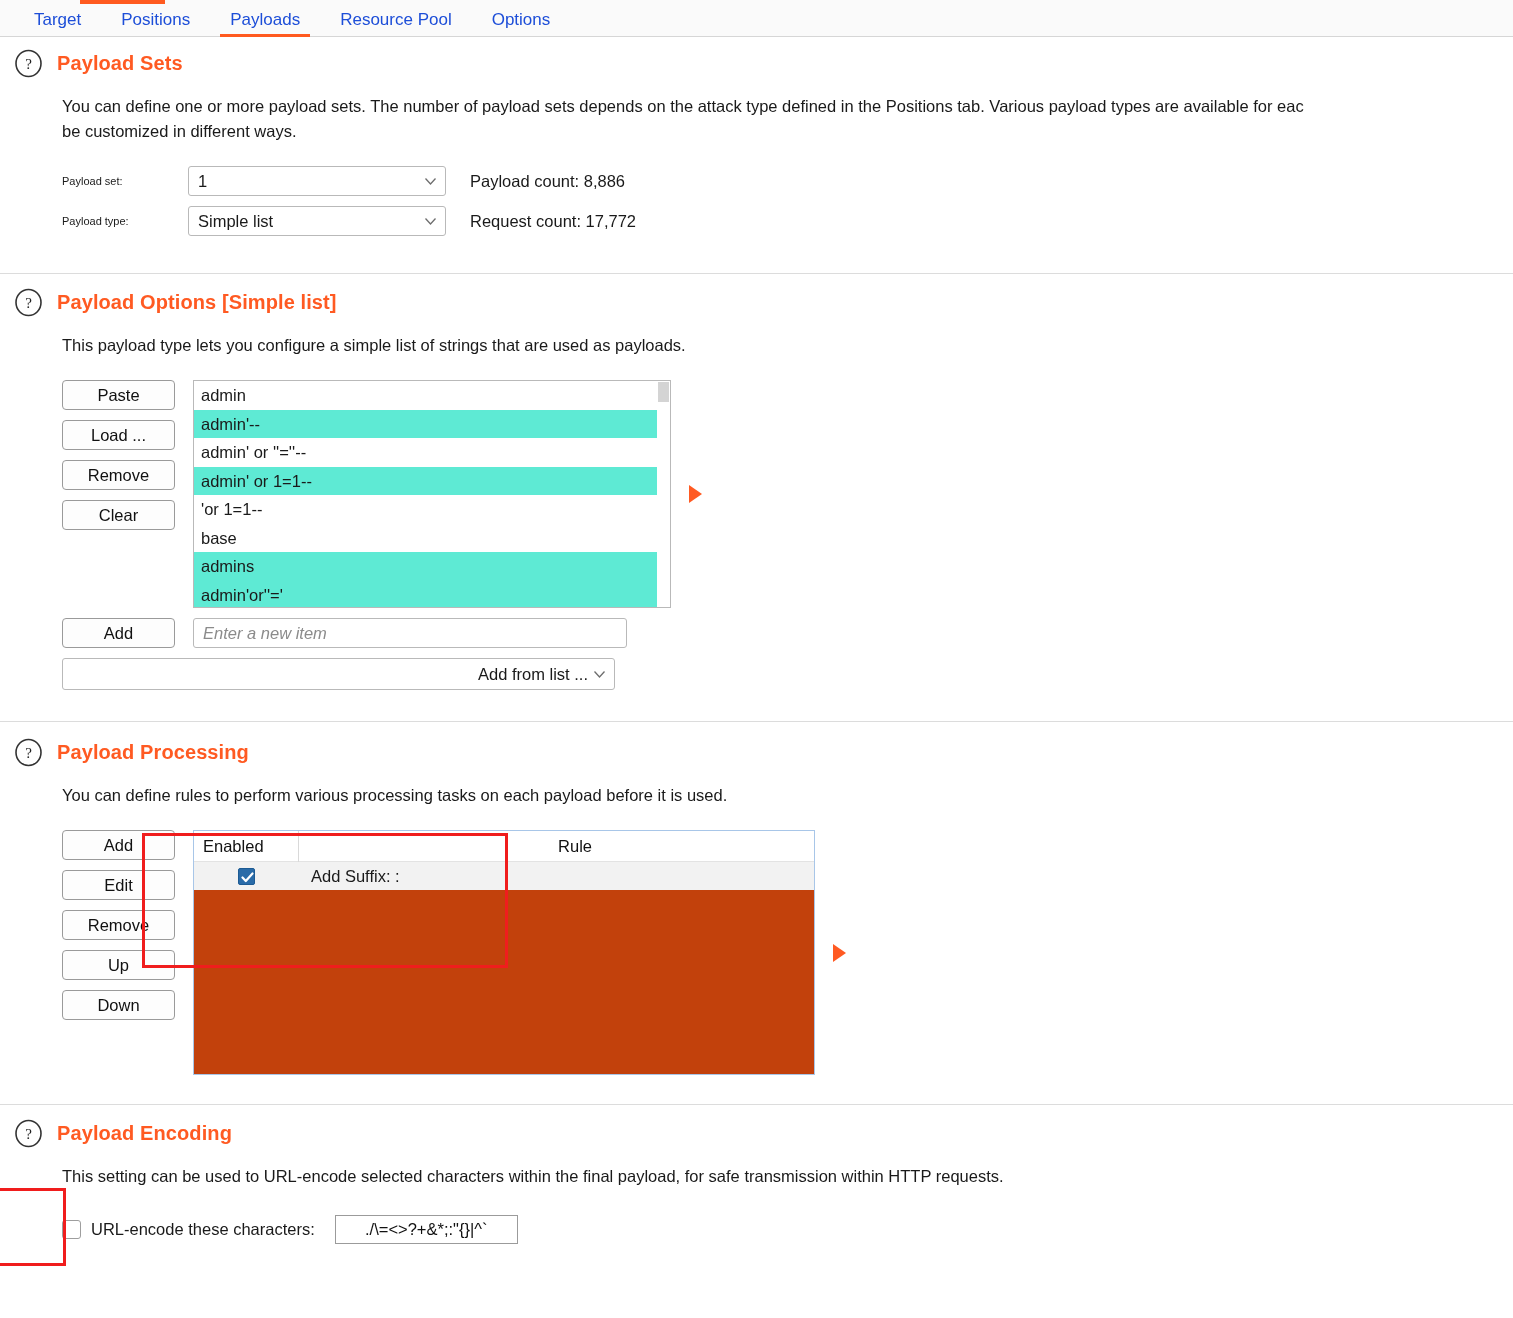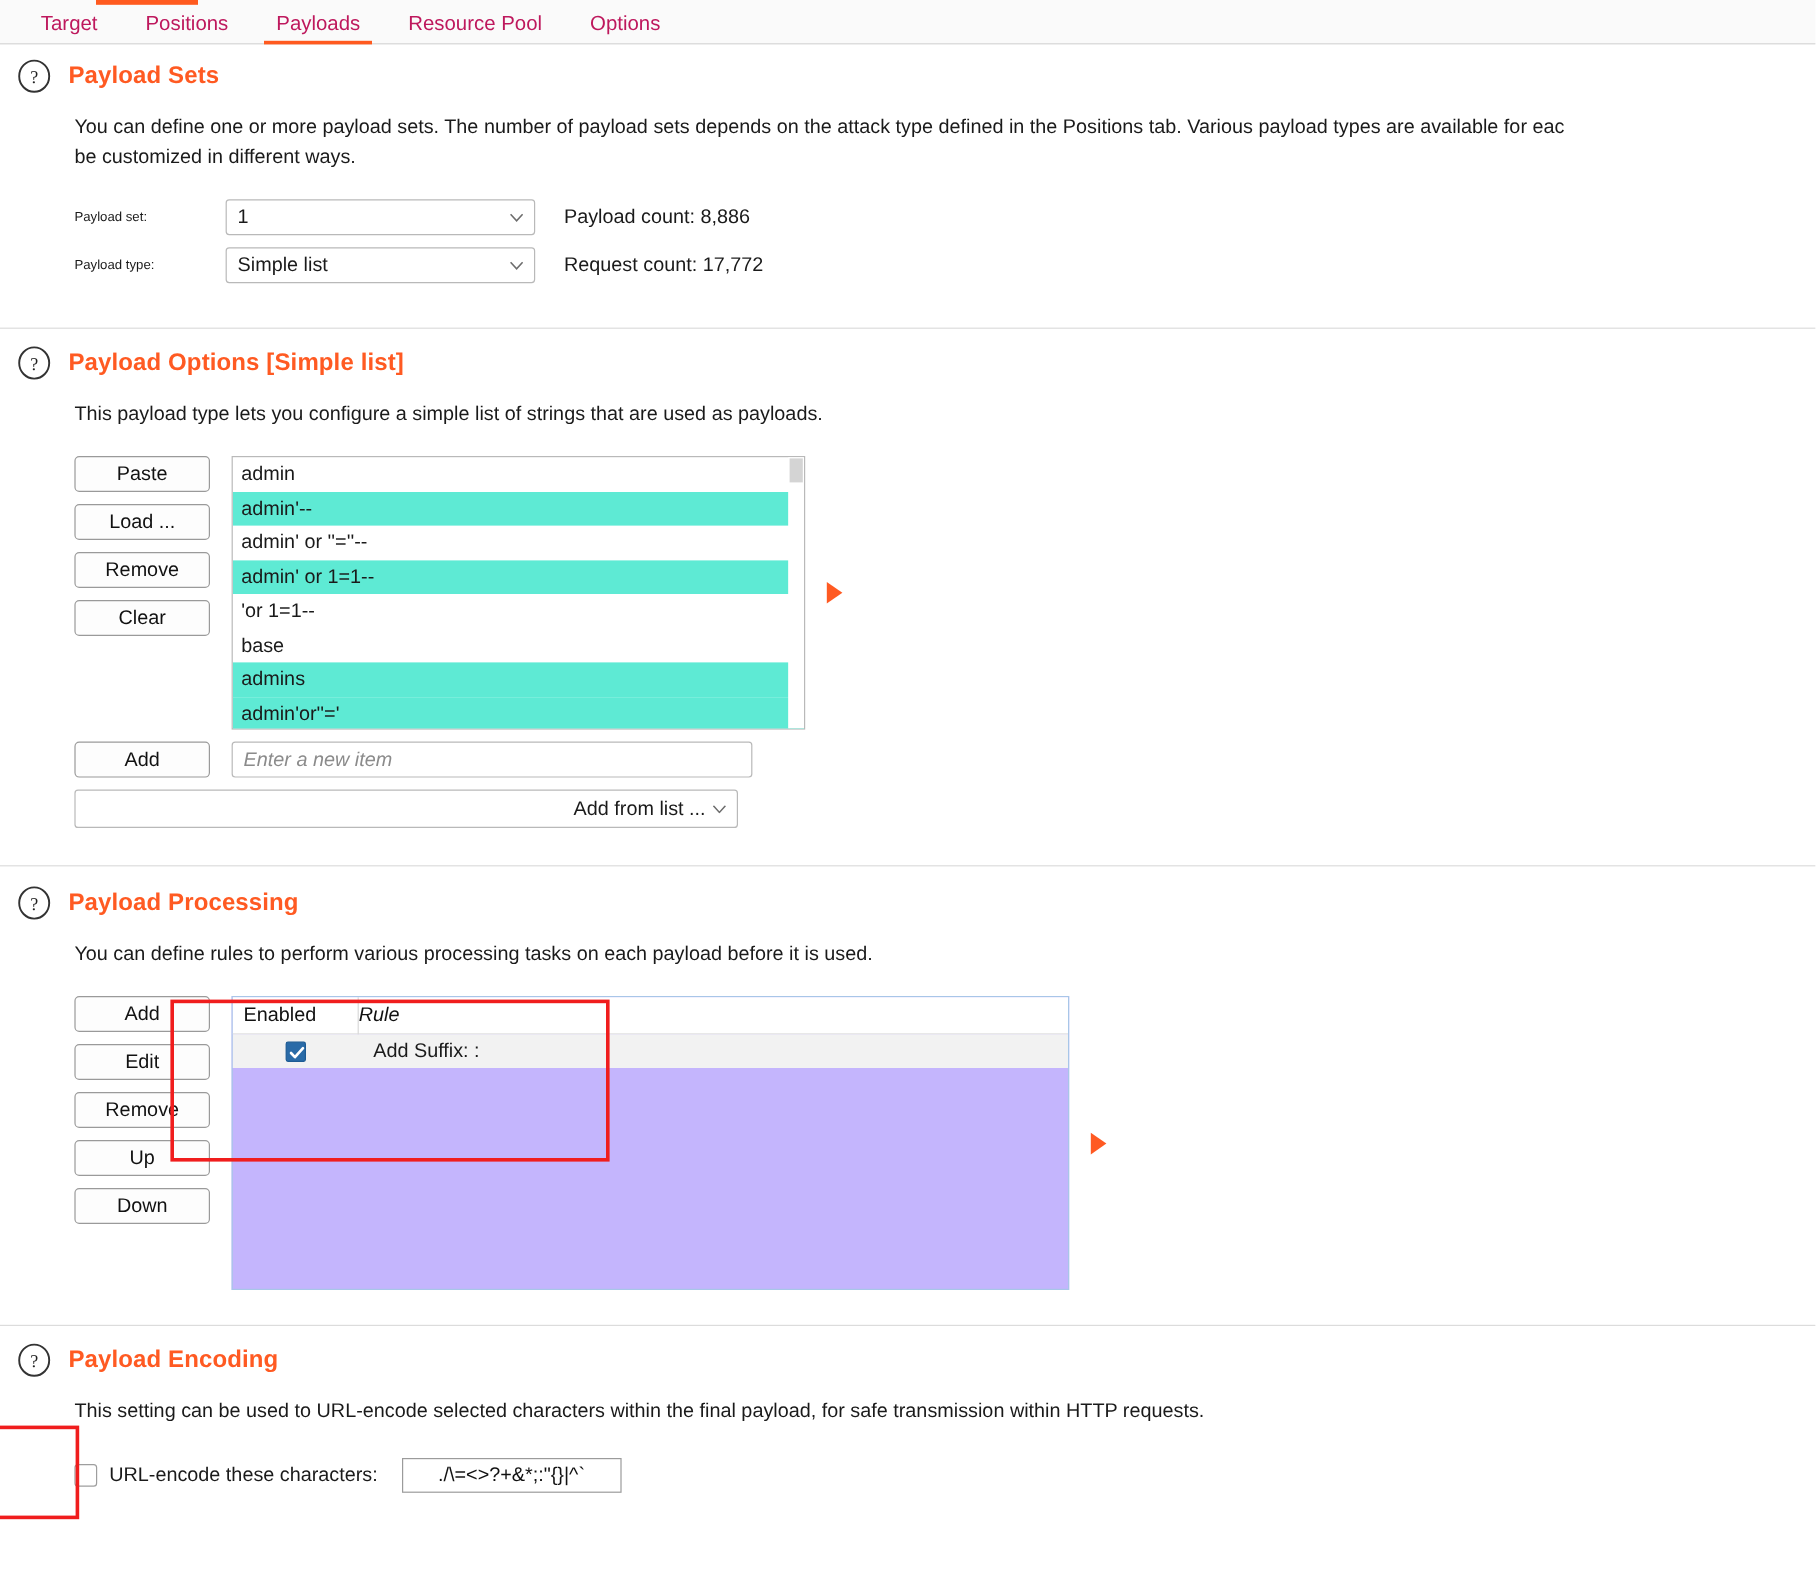--- a/index.html
+++ b/index.html
@@ -29,21 +29,21 @@
     display: flex;
     align-items: flex-end;
     height: 37px;
     padding-left: 14px;
   }
   .tab {
     position: relative;
     padding: 0 20px 9px 20px;
     font-size: 17px;
     line-height: 17px;
-    color: #be185d;
+    color: #1d4ed8;
     white-space: nowrap;
     cursor: default;
     margin-top: 48px;
   }
   .tab.active::after {
     content: "";
     position: absolute;
     left: 10px; right: 10px; bottom: 0;
     height: 3px;
     background: #ff5a1f;
@@ -182,37 +182,37 @@
   .textinput::placeholder { color: #8b8b8b; font-style: italic; }
   .addfrom {
     margin-top: 10px;
     width: 553px;
   }
 
   
   .pp-wrap { padding-left: 62px; position: relative; }
   .pp-row { display: flex; align-items: flex-start; gap: 18px; }
   .rules-panel {
-    width: 698px; height: 245px;
+    width: 622px; height: 245px;
     border: 1px solid #a8c6e8;
-    background: #c4b5fd;
+    background: #c2410c;
     position: relative;
   }
   .rules-header {
     display: flex;
     height: 31px;
     align-items: center;
     font-size: 16.5px;
     border-bottom: 1px solid #e3e3e3;
     background: #fff;
     color: #111;
   }
   .rh-enabled { width: 104px; padding-left: 9px; }
   .rh-sep { width: 1px; height: 31px; background: #d9d9d9; }
-  .rh-rule { flex: 1; text-align: left; padding-right: 222px; font-style: italic; }
+  .rh-rule { flex: 1; text-align: right; padding-right: 222px; }
   .rrow {
     display: flex; align-items: center;
     height: 28px;
     font-size: 16.5px;
   }
   .rrow.sel { background: #fac296; }
   .rrow.alt { background: #f2f2f2; gap: 12px; }
   .rr-check { width: 104px; display: flex; justify-content: center; }
   .cbox {
     width: 17px; height: 17px;

